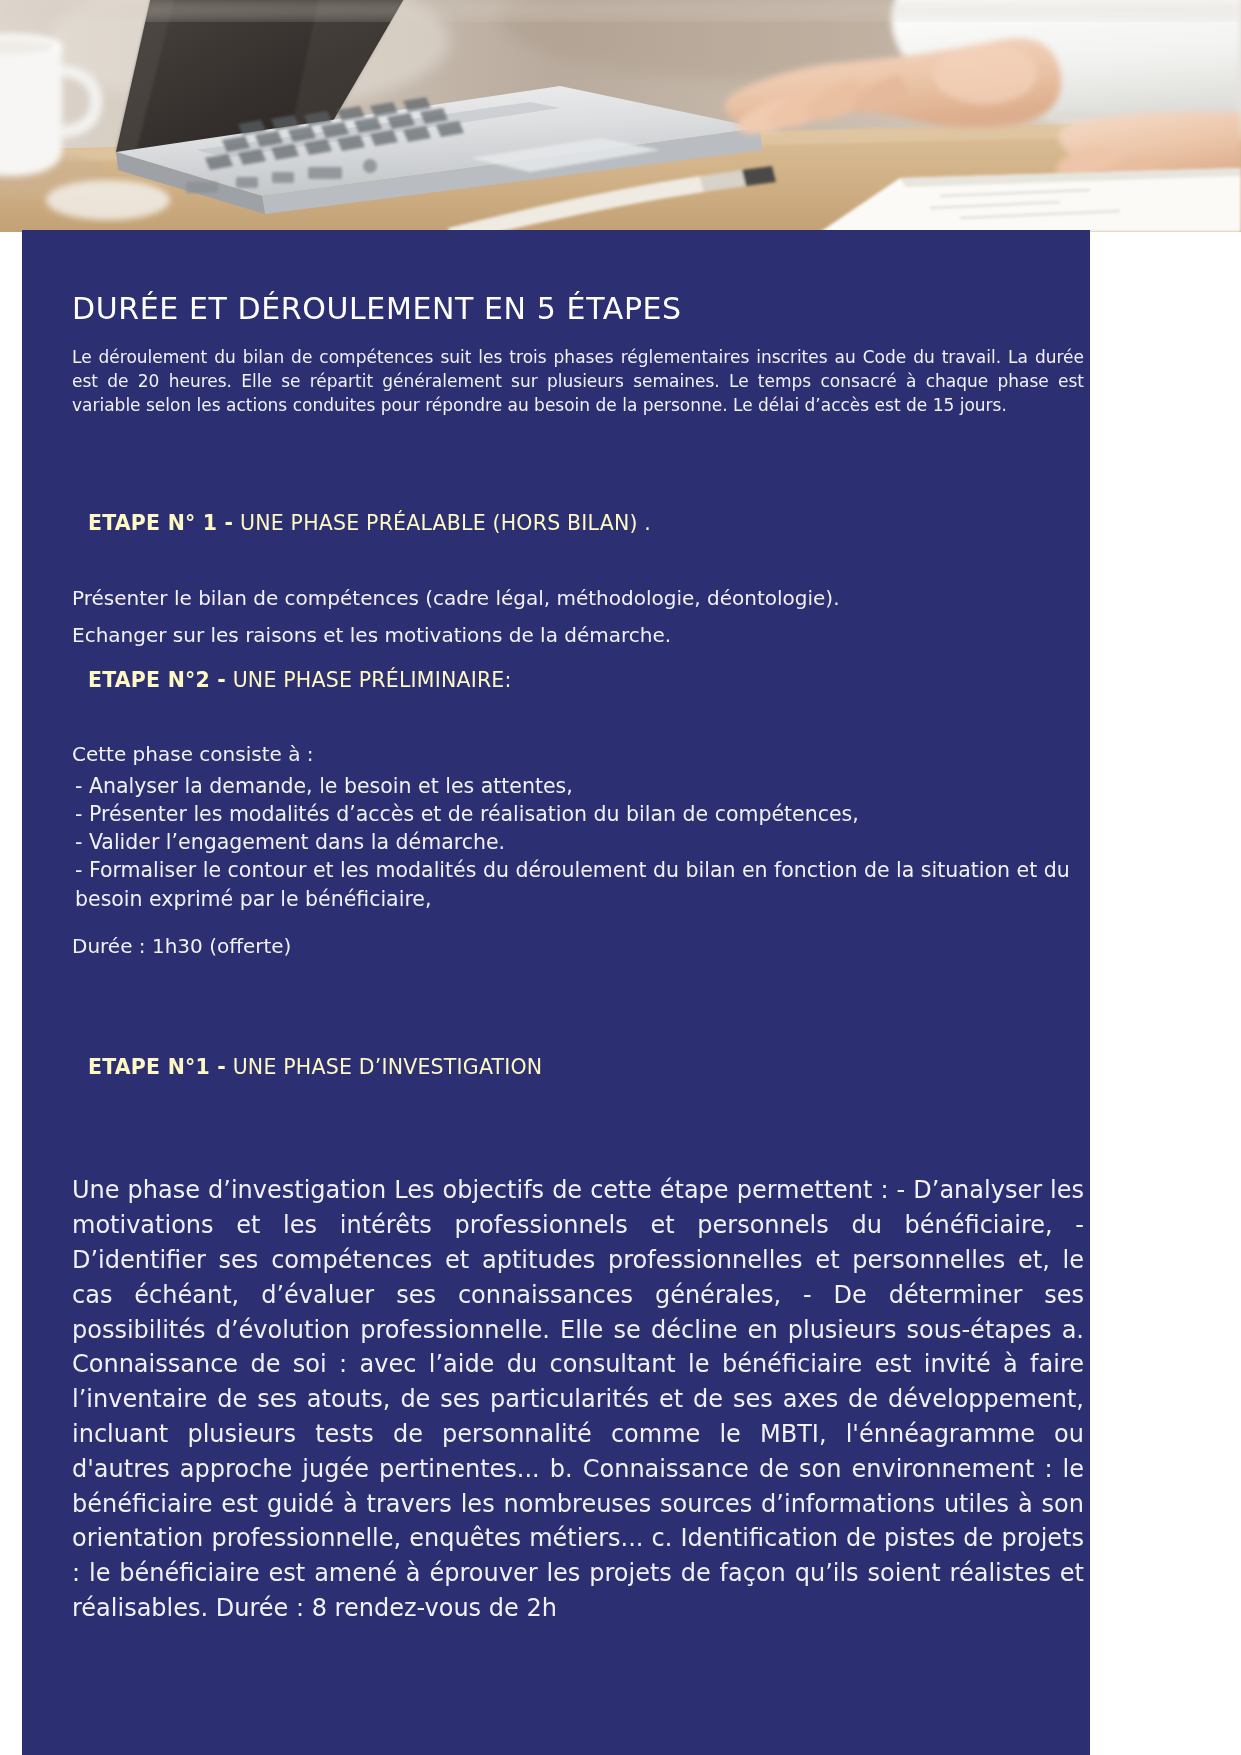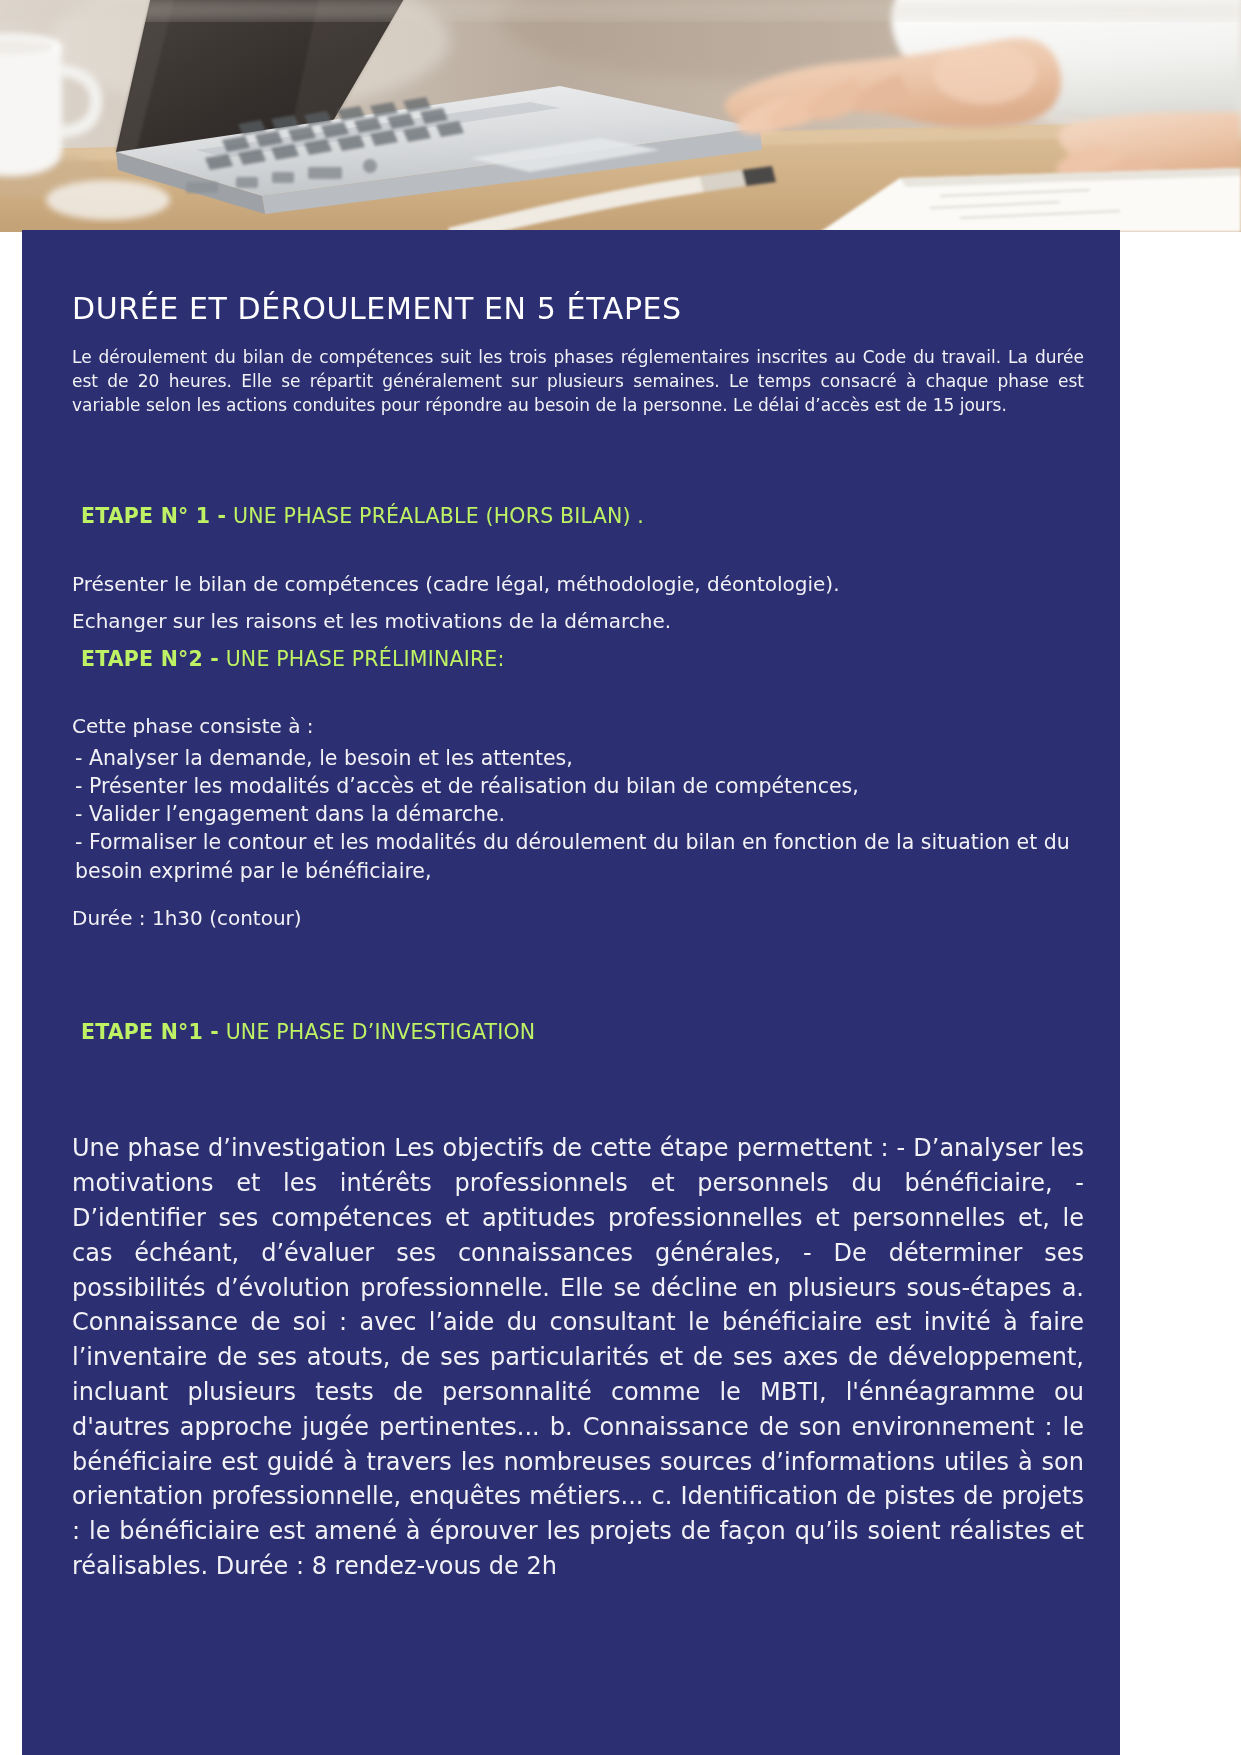--- a/index.html
+++ b/index.html
@@ -28,21 +28,20 @@
   .photo-svg { display: block; width: 1241px; height: 232px; }
 
   
   .blue-panel {
     position: absolute;
     left: 22px;
     top: 230px;
     width: 1068px;
     height: 1525px;
     background: #2c2f72;
-    padding-left: 30px;
   }
 
   .panel-inner {
     position: absolute;
     left: 50px;
     top: 62px;
     width: 1012px;
   }
 
   h1.doc-title {
@@ -64,23 +63,23 @@
     width: 1012px;
     font-weight: 400;
   }
 
   .gap-lg { height: 76px; }
   .gap-md { height: 30px; }
   .gap-sm { height: 16px; }
   .gap-xs { height: 8px; }
 
   .etape-head {
-    margin: 9px;
+    margin: 16px;
     font-size: 20.5px;
-    color: #bef264;
+    color: #fef9c3;
     line-height: 1.4;
     letter-spacing: 0.2px;
   }
   .etape-head .lbl {
     font-weight: 700;
   }
   .etape-head .rest {
     font-weight: 400;
   }
 
@@ -304,21 +303,21 @@
 
     <div class="bullets">
       <div>- Analyser la demande, le besoin et les attentes,</div>
       <div>- Présenter les modalités d’accès et de réalisation du bilan de compétences,</div>
       <div>- Valider l’engagement dans la démarche.</div>
       <div>- Formaliser le contour et les modalités du déroulement du bilan en fonction de la situation et du besoin exprimé par le bénéficiaire,</div>
     </div>
 
     <div class="gap-sm"></div>
 
-    <p class="body-line">Durée : 1h30 (contour)</p>
+    <p class="body-line">Durée : 1h30 (offerte)</p>
 
     <div class="gap-lg"></div>
 
     <p class="etape-head">
       <span class="lbl">ETAPE N°1 -</span><span class="rest"> UNE PHASE D’INVESTIGATION</span>
     </p>
 
     <div class="gap-lg"></div>
 
     <p class="long-justified">Une phase d’investigation Les objectifs de cette étape permettent : - D’analyser les motivations et les intérêts professionnels et personnels du bénéficiaire, - D’identifier ses compétences et aptitudes professionnelles et personnelles et, le cas échéant, d’évaluer ses connaissances générales, - De déterminer ses possibilités d’évolution professionnelle. Elle se décline en plusieurs sous-étapes a. Connaissance de soi : avec l’aide du consultant le bénéficiaire est invité à faire l’inventaire de ses atouts, de ses particularités et de ses axes de développement, incluant plusieurs tests de personnalité comme le MBTI, l'énnéagramme ou d'autres approche jugée pertinentes... b. Connaissance de son environnement : le bénéficiaire est guidé à travers les nombreuses sources d’informations utiles à son orientation professionnelle, enquêtes métiers... c. Identification de pistes de projets : le bénéficiaire est amené à éprouver les projets de façon qu’ils soient réalistes et réalisables. Durée : 8 rendez-vous de 2h</p>

